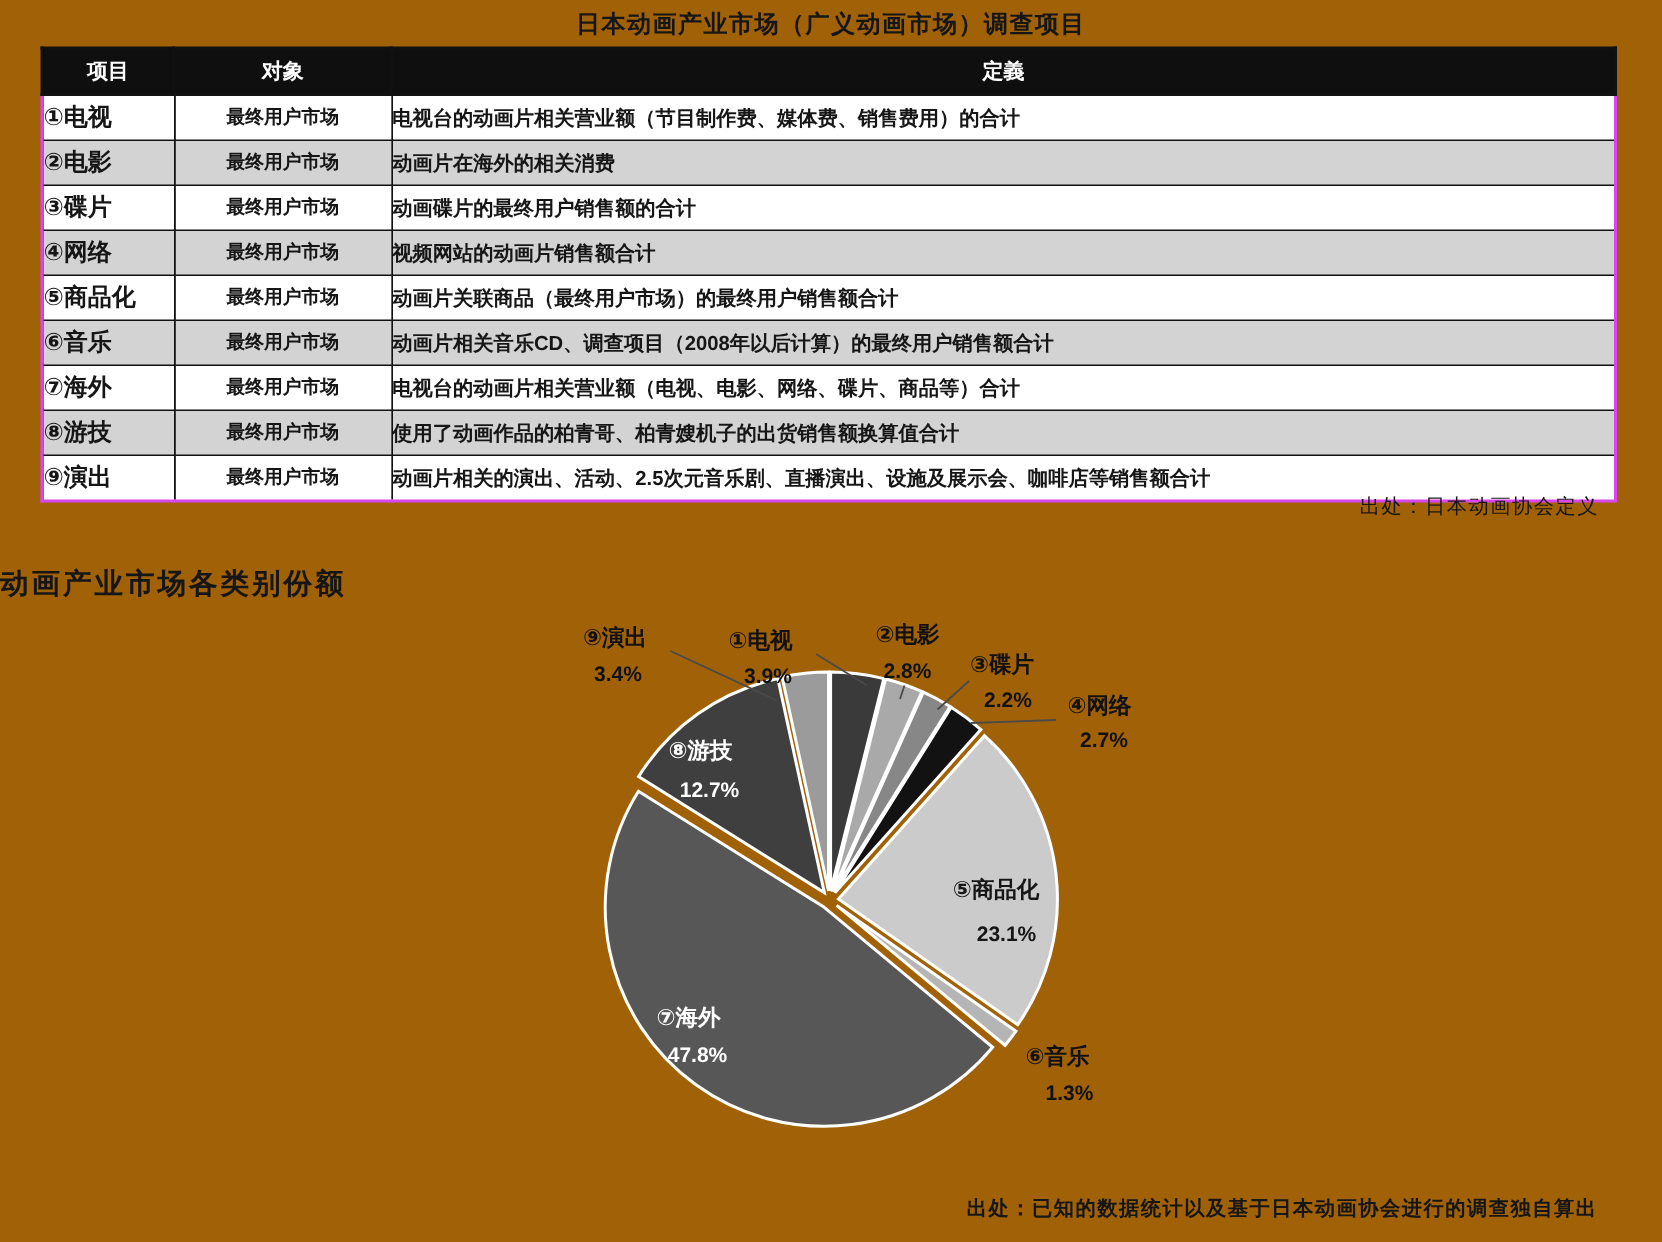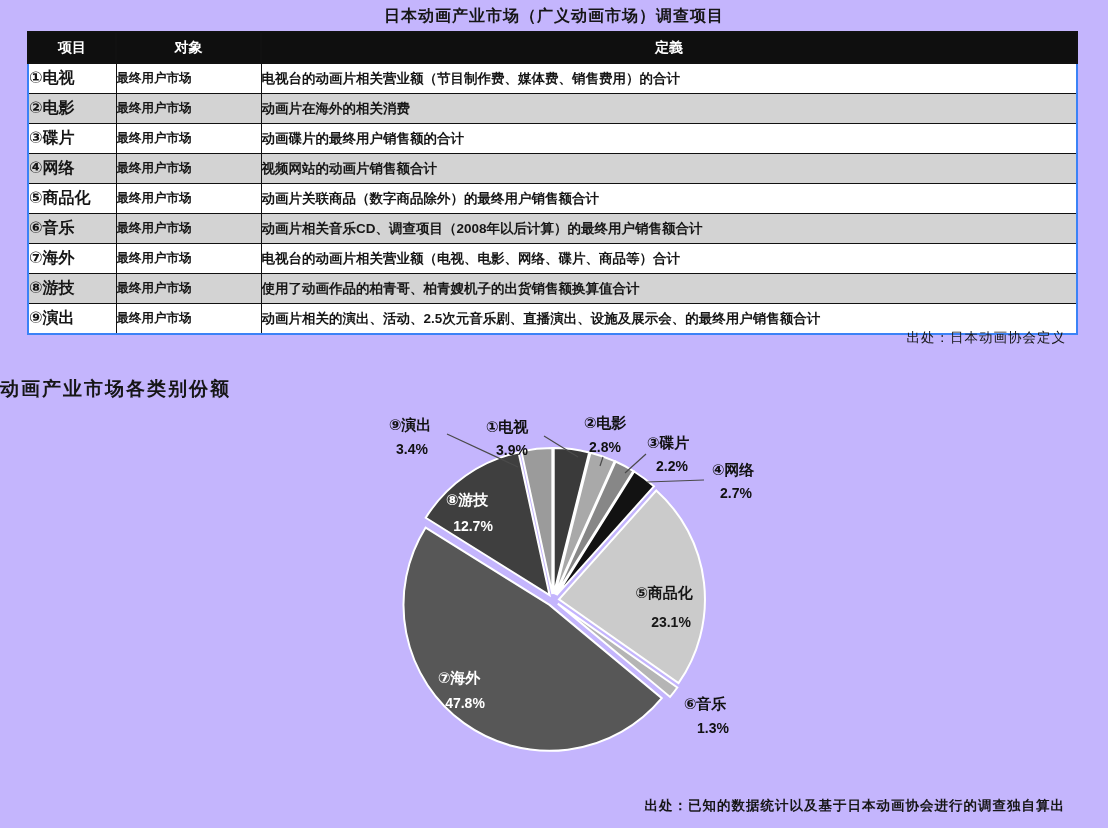--- a/index.html
+++ b/index.html
@@ -1,44 +1,44 @@
 <!DOCTYPE html>
 <html><head>
 <meta charset="utf-8">
 <style>
   html,body{margin:0;padding:0;}
   body{
     width:1108px;height:828px;background:#ffffff;
     font-family:"Liberation Sans","DejaVu Sans",sans-serif;
     color:#161616;-webkit-font-smoothing:antialiased;
   }
-  .page{position:relative;width:1108px;height:828px;background:#c4b5fd;overflow:hidden;}
+  .page{position:relative;width:1108px;height:828px;background:#a16207;overflow:hidden;}
 
   .doc-title{
     position:absolute;top:6px;left:0;width:100%;text-align:center;
     font-size:16px;font-weight:bold;letter-spacing:1px;
   }
 
   table.def-table{
     position:absolute;top:31px;left:27px;width:1051px;
     border-collapse:collapse;table-layout:fixed;
-    border:2px solid #3b82f6;
+    border:2px solid #d946ef;
     padding-left:26px;
   }
   table.def-table th{
     background:#0f0f0f;color:#ffffff;font-size:14px;font-weight:bold;
     height:29px;border:2px solid #111111;padding:0;text-align:center;
   }
   table.def-table td{
     height:29px;border:1.5px solid #111111;padding:0;
     font-weight:bold;background:#ffffff;overflow:hidden;white-space:nowrap;
   }
   table.def-table tr.alt td{background:#d3d3d3;}
   td.col-item{font-size:16px;padding-left:4px;}
-  td.col-target{font-size:12.5px;}
+  td.col-target{font-size:12.5px;text-align:center;}
   td.col-def{font-size:13.5px;padding-left:8px;margin-top:29px;}
   .w-item{width:88px;}
   .w-target{width:145px;}
 
   .table-source{
     position:absolute;top:329px;right:42px;
     font-size:13.5px;font-weight:normal;letter-spacing:1px;
   }
 
   .chart-title{
@@ -90,41 +90,41 @@
           <td class="col-def">动画碟片的最终用户销售额的合计</td>
         </tr>
         <tr class="alt">
           <td class="col-item">④网络</td>
           <td class="col-target">最终用户市场</td>
           <td class="col-def">视频网站的动画片销售额合计</td>
         </tr>
         <tr>
           <td class="col-item">⑤商品化</td>
           <td class="col-target">最终用户市场</td>
-          <td class="col-def">动画片关联商品（数字商品除外）的最终用户销售额合计</td>
+          <td class="col-def">动画片关联商品（最终用户市场）的最终用户销售额合计</td>
         </tr>
         <tr class="alt">
           <td class="col-item">⑥音乐</td>
           <td class="col-target">最终用户市场</td>
           <td class="col-def">动画片相关音乐CD、调查项目（2008年以后计算）的最终用户销售额合计</td>
         </tr>
         <tr>
           <td class="col-item">⑦海外</td>
           <td class="col-target">最终用户市场</td>
           <td class="col-def">电视台的动画片相关营业额（电视、电影、网络、碟片、商品等）合计</td>
         </tr>
         <tr class="alt">
           <td class="col-item">⑧游技</td>
           <td class="col-target">最终用户市场</td>
           <td class="col-def">使用了动画作品的柏青哥、柏青嫂机子的出货销售额换算值合计</td>
         </tr>
         <tr>
           <td class="col-item">⑨演出</td>
           <td class="col-target">最终用户市场</td>
-          <td class="col-def">动画片相关的演出、活动、2.5次元音乐剧、直播演出、设施及展示会、的最终用户销售额合计</td>
+          <td class="col-def">动画片相关的演出、活动、2.5次元音乐剧、直播演出、设施及展示会、咖啡店等销售额合计</td>
         </tr>
       </tbody>
   </table>
 
   <div class="table-source">出处：日本动画协会定义</div>
 
   <div class="chart-title">动画产业市场各类别份额</div>
 
   <svg class="pie" id="pie-svg" width="1108" height="458" viewBox="0 0 1108 458" xmlns="http://www.w3.org/2000/svg">
       <path d="M 553.73 224.05 L 553.73 78.05 A 146 146 0 0 1 589.19 82.42 Z" fill="#3a3a3a" stroke="#ffffff" stroke-width="2"></path>

